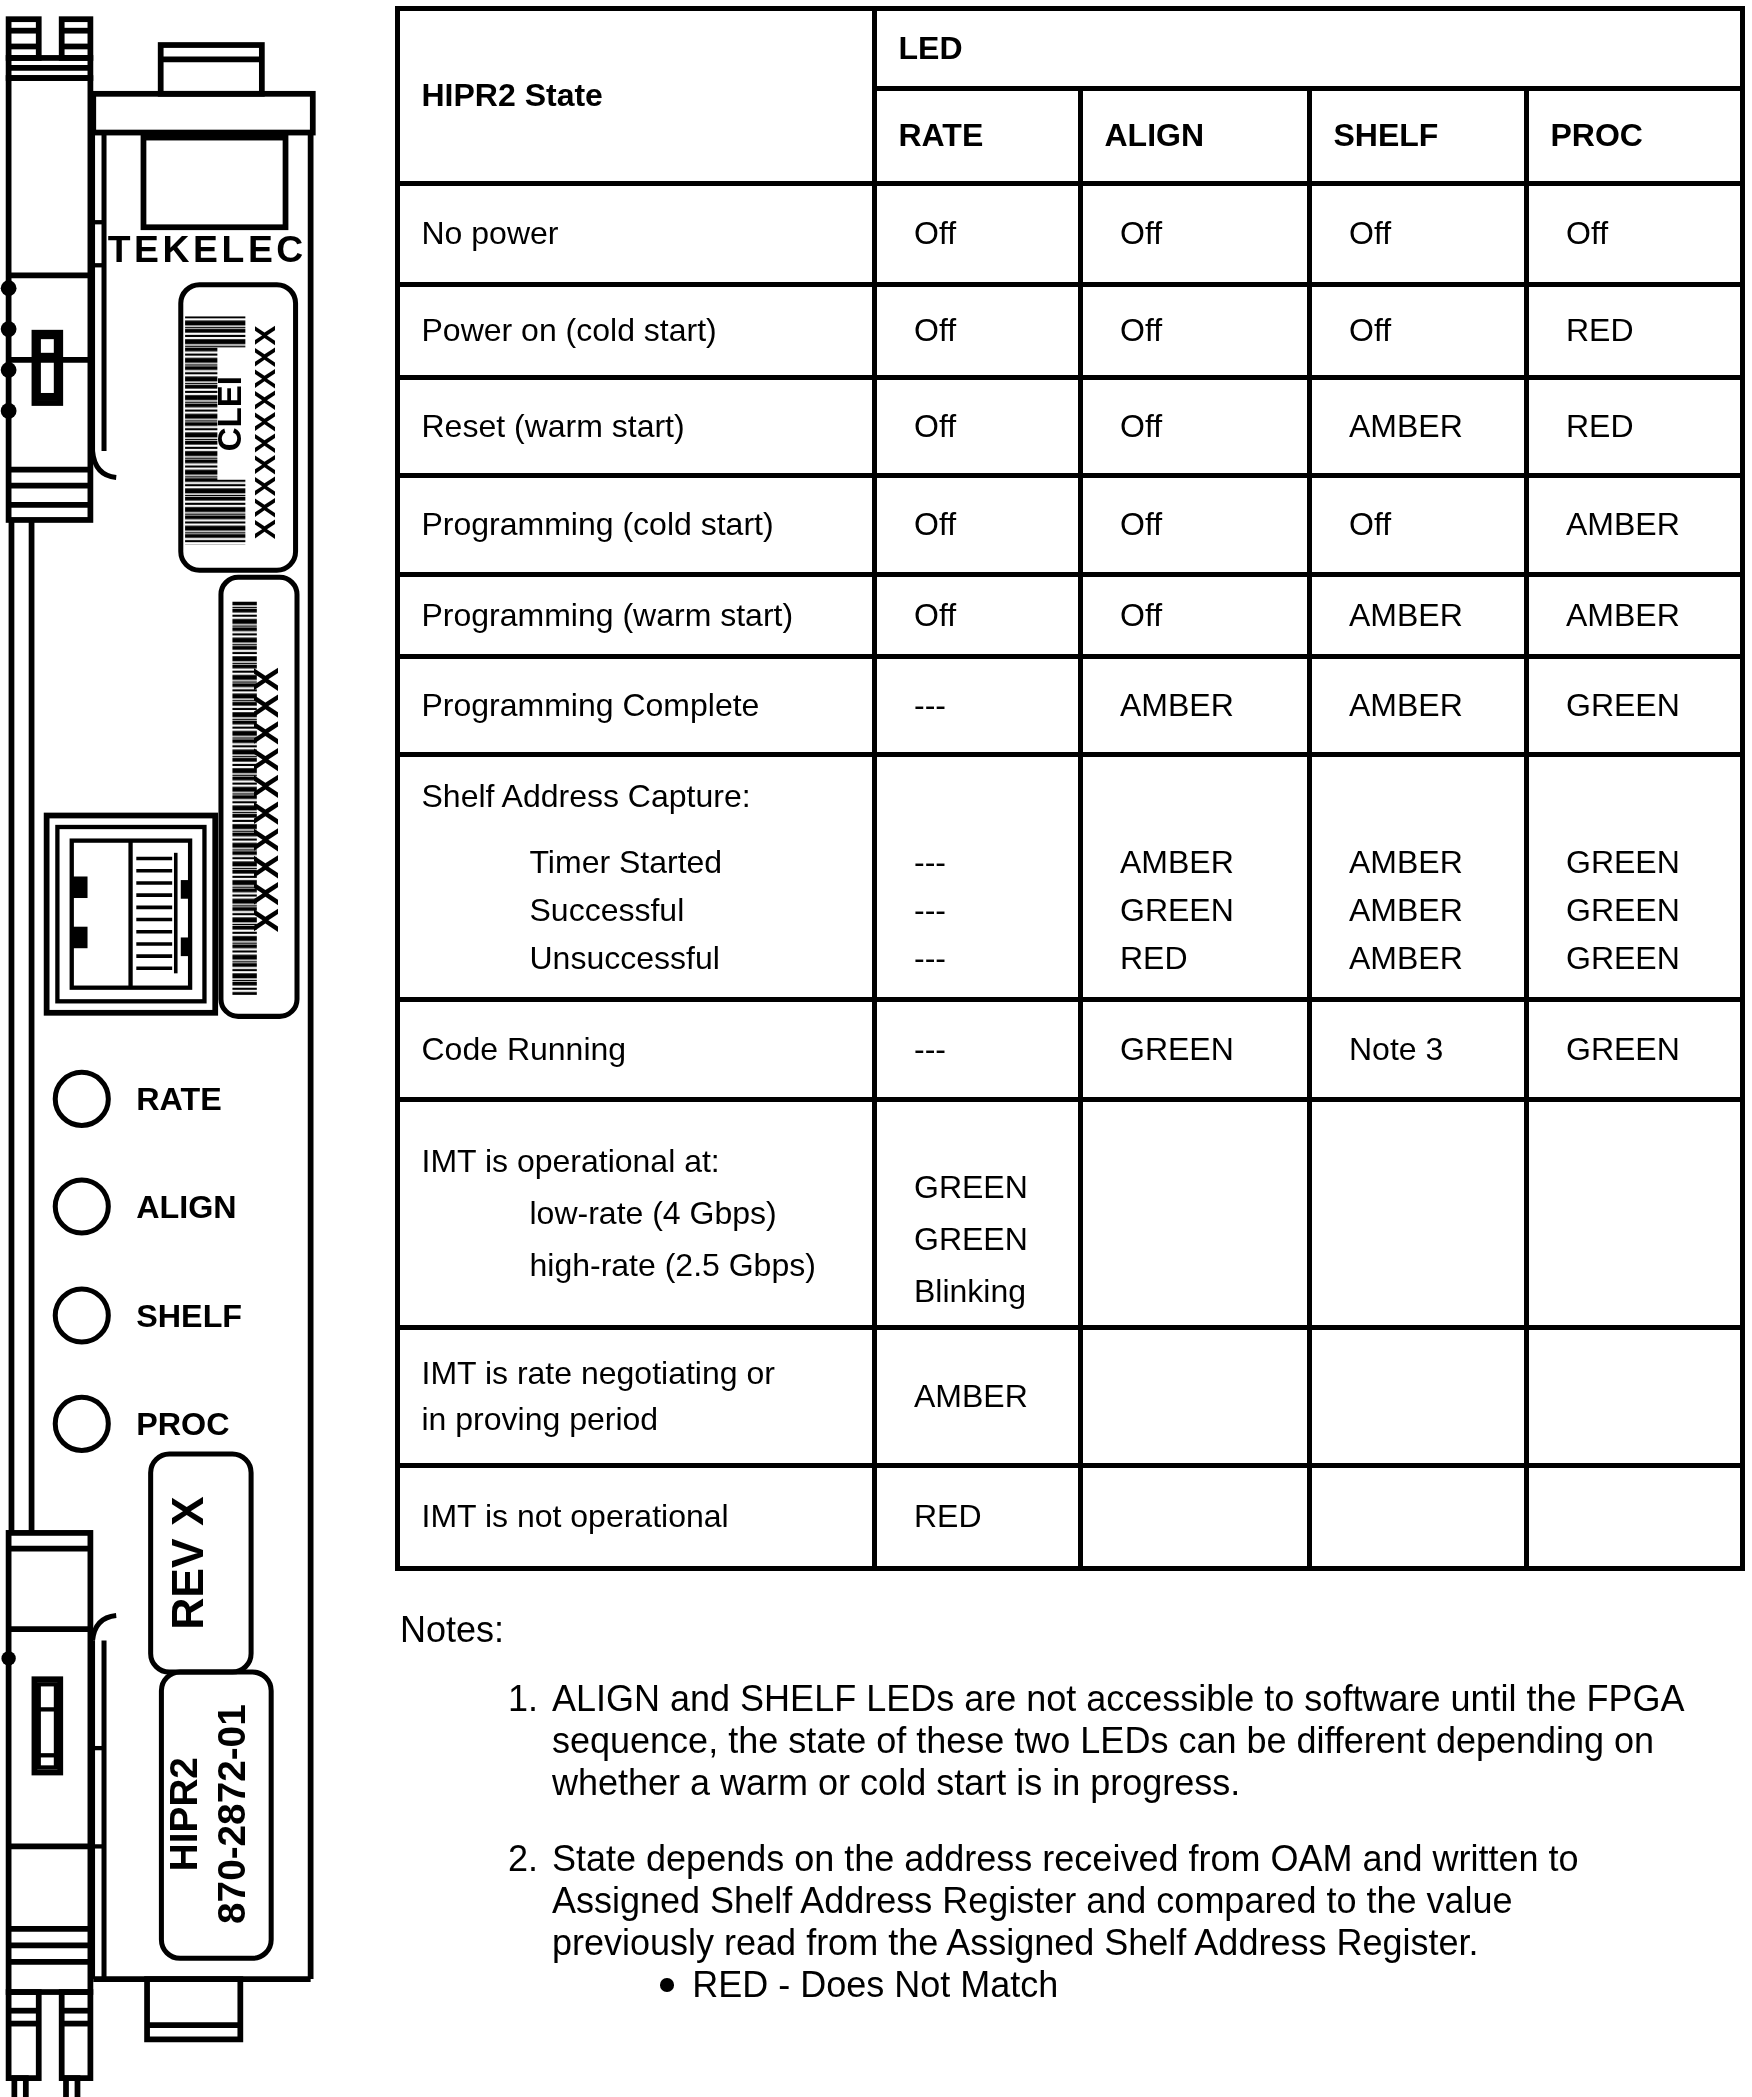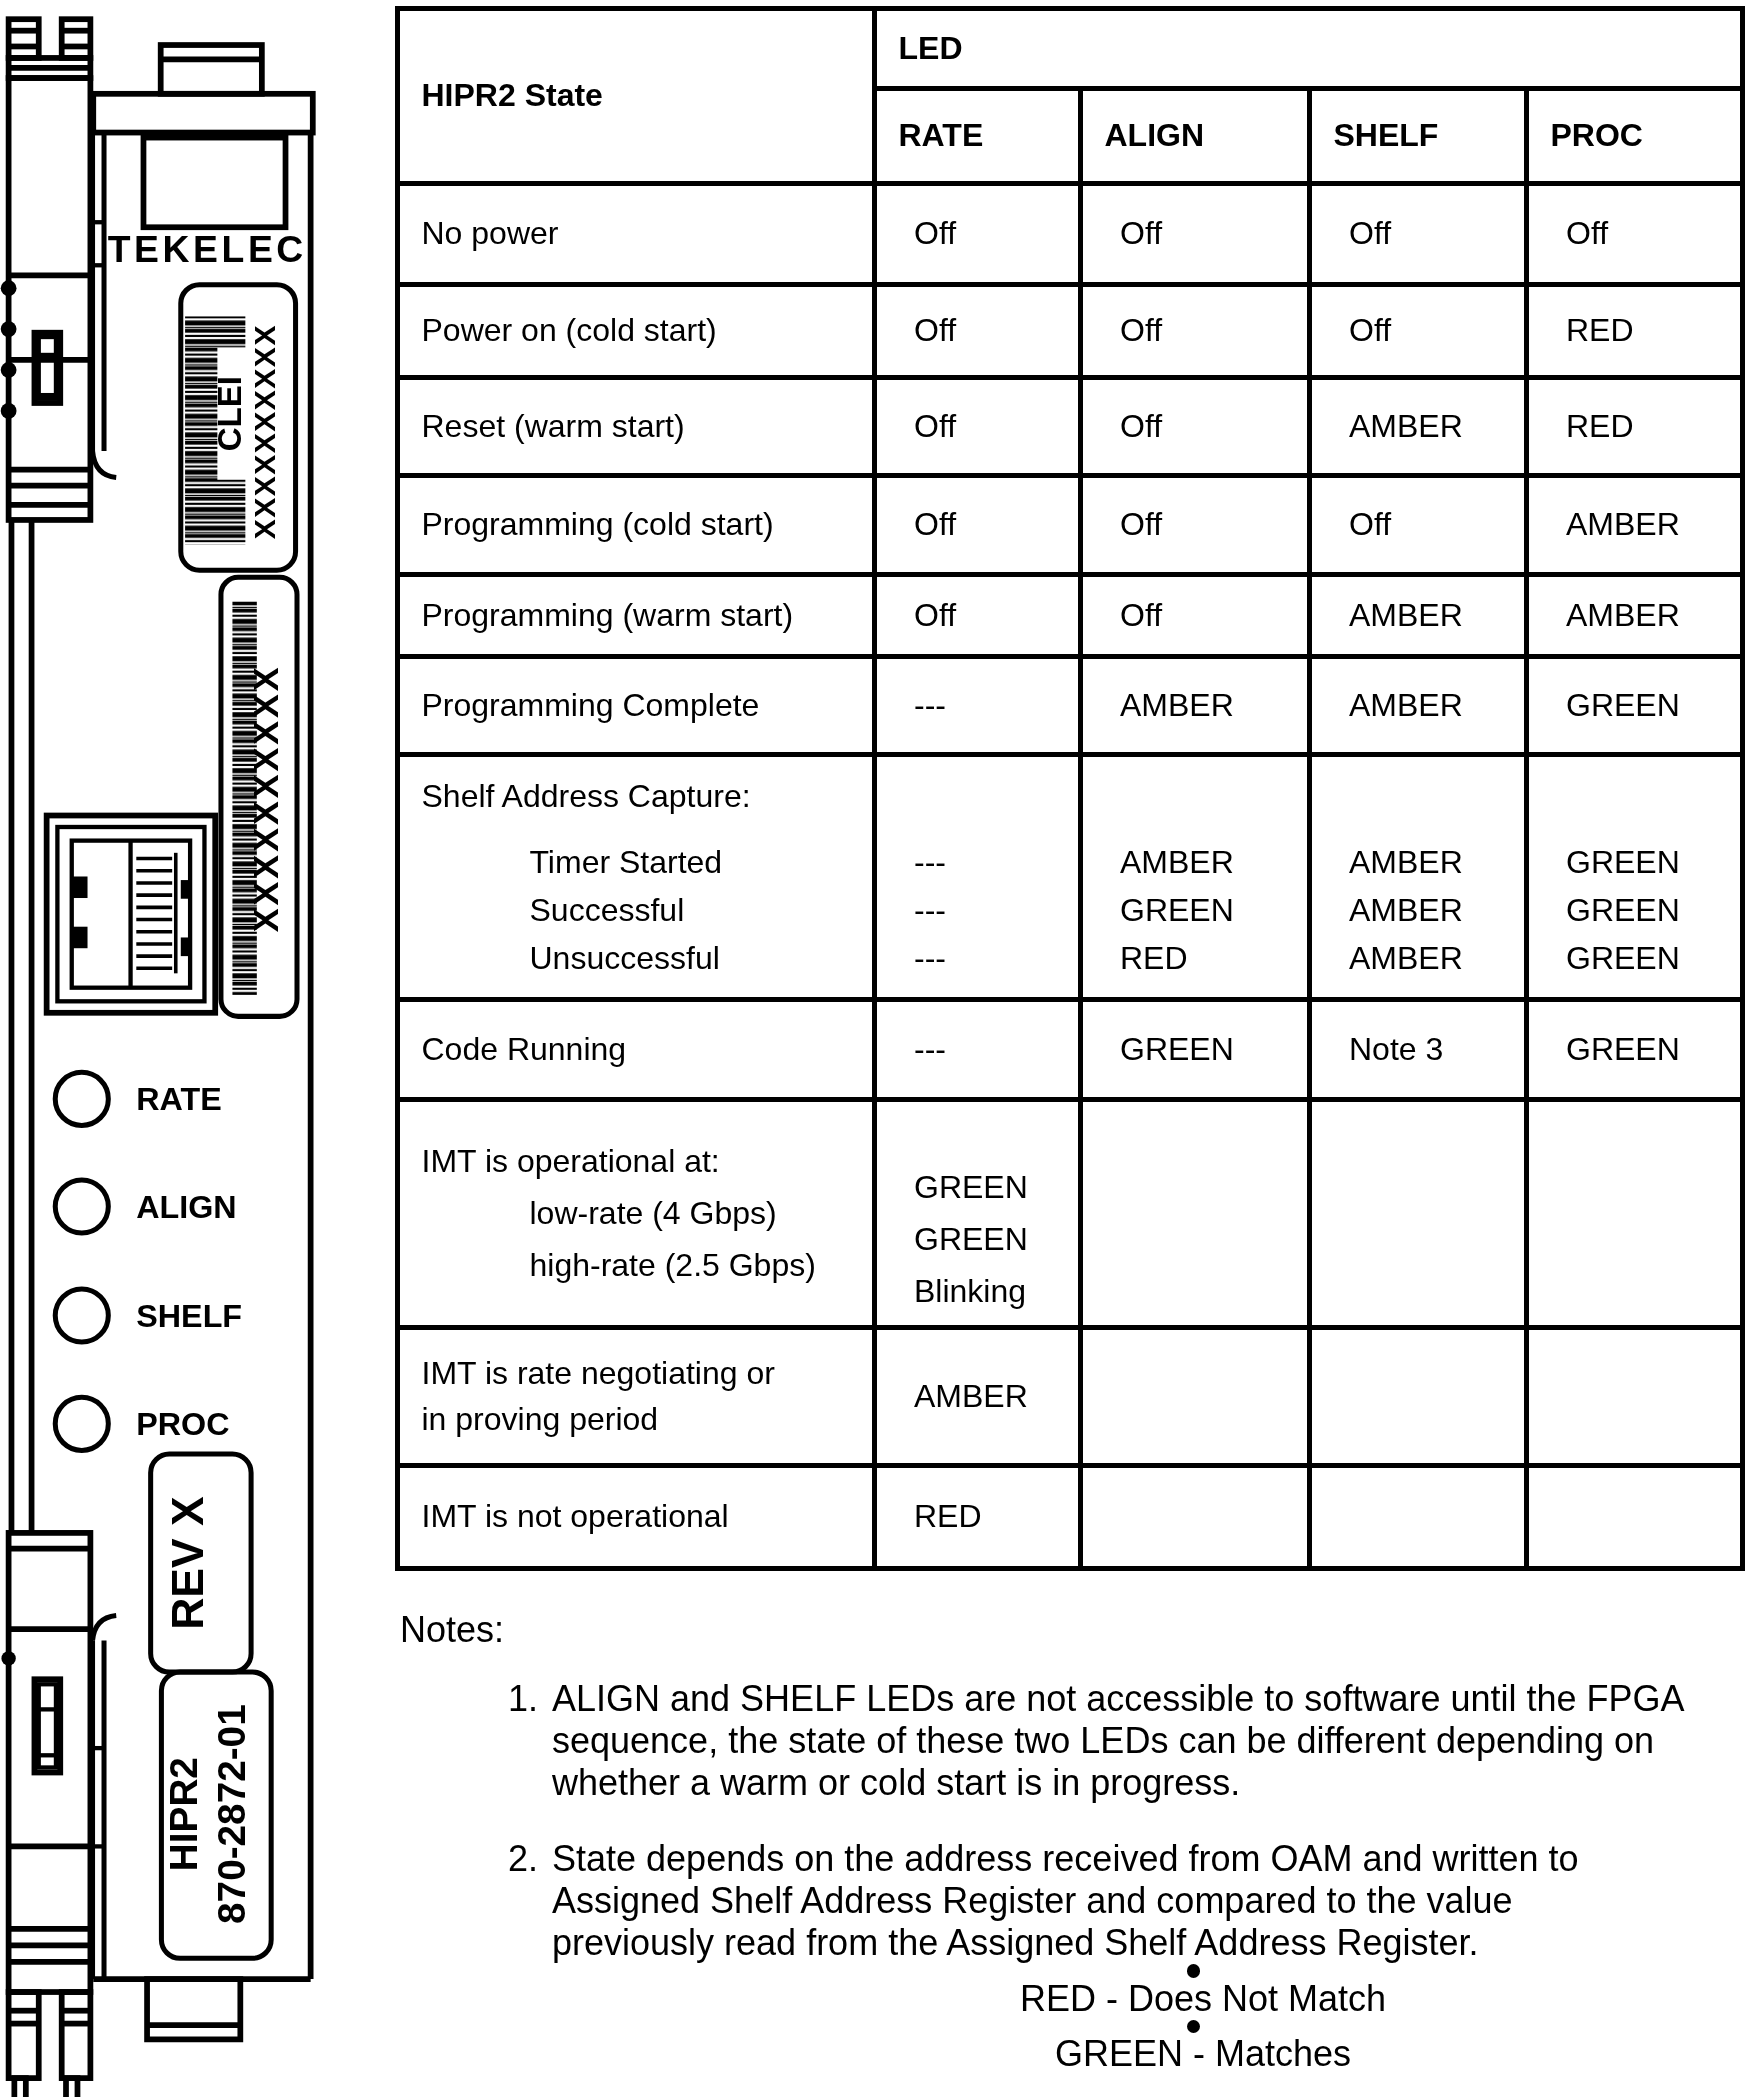--- a/index.html
+++ b/index.html
@@ -35,21 +35,21 @@
   .gap{margin-top:18px;}
 
   
   .notes{position:absolute;left:400px;top:1609px;width:1346px;
          font-size:36px;line-height:42px;}
   .note{display:flex;padding-left:108px;}
   .note1{margin-top:27px;}
   .note2{margin-top:34px;}
   .note-num{width:44px;flex:none;}
   .note-body{flex:1;}
-  .bullet-line{display:flex;align-items:center;margin-left:108px;flex-direction:column;}
+  .bullet-line{display:flex;align-items:center;margin-left:108px;}
   .bullet{display:inline-block;width:13.6px;height:13.6px;border-radius:50%;
           background:#000;margin-right:18.7px;flex:none;}
 </style>
 </head>
 <body>
 
 <div class="card-wrap">
 <svg width="330" height="2097" viewBox="0 0 460 2923" xmlns="http://www.w3.org/2000/svg">
   <defs>
     <pattern id="bc" width="12" height="26" patternUnits="userSpaceOnUse">
@@ -370,20 +370,16 @@
   <div class="note note2">
     <div class="note-num">2.</div>
     <div class="note-body">
       <div>State depends on the address received from OAM and written to</div>
       <div>Assigned Shelf Address Register and compared to the value</div>
       <div>previously read from the Assigned Shelf Address Register.</div>
       <div class="bullet-line">
         <span class="bullet"></span>
         <span>RED - Does Not Match</span>
       </div>
-      <div class="bullet-line">
-        <span class="bullet"></span>
-        <span>GREEN - Matches</span>
-      </div>
     </div>
   </div>
 </div>
 
 
 </body></html>

